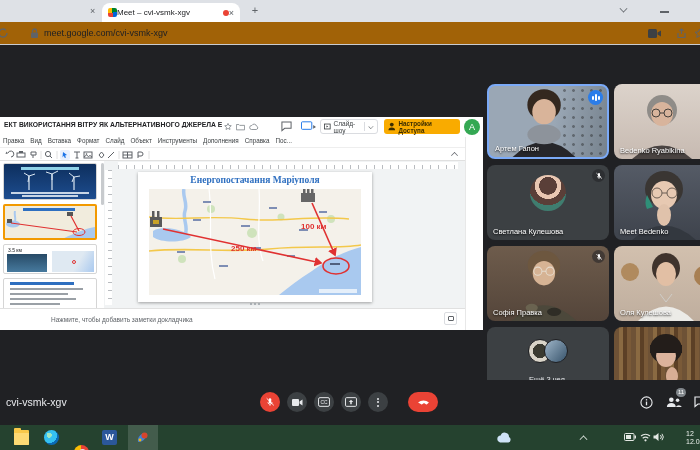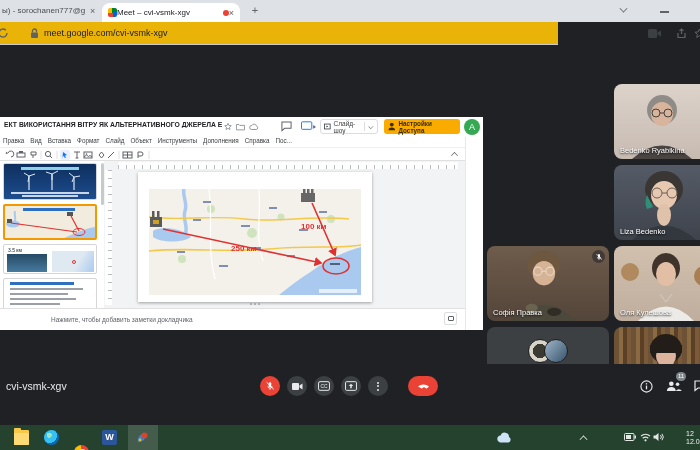--- a/index.html
+++ b/index.html
@@ -12,21 +12,21 @@
   .tab-close1{left:90px;top:6px;font-size:9px;color:#5f6368;line-height:10px}
   .tab-active{left:102px;top:3px;width:138px;height:19px;background:#fff;border-radius:8px 8px 0 0;display:flex;align-items:center;gap:0;padding:0 6px}
   .favicon{width:9px;height:9px;border-radius:2px;background:conic-gradient(#00832d 0 25%,#0066da 0 50%,#e94235 0 75%,#ffba00 0);flex:0 0 auto}
   .tab-title{font-size:8px;color:#202124;white-space:nowrap;overflow:hidden;flex:1}
   .rec-dot{width:6px;height:6px;border-radius:50%;background:#ea4335;flex:0 0 auto}
   .tab-close2{font-size:9px;color:#5f6368}
   .newtab{left:248px;top:3px;width:14px;height:14px;font-size:11px;color:#5f6368;text-align:center;line-height:14px}
   .chev{width:7px;height:7px;border-right:1.5px solid #5f6368;border-bottom:1.5px solid #5f6368}
   .tab-search{left:620px;top:5px;transform:rotate(45deg) scale(.8)}
   .win-min{left:660px;top:11px;width:9px;height:1.5px;background:#5f6368}
-  .urlbar{left:0;top:22px;width:558px;height:23px;background:#eab308;border-bottom:1px solid #c9ccd1}
+  .urlbar{left:0;top:22px;width:700px;height:23px;background:#a16207;border-bottom:1px solid #c9ccd1}
   .refresh-part{left:-3px;top:27px}
   
   .meet{left:0;top:45px;width:700px;height:335px;background:#202124;overflow:hidden}
   .banner{left:0;top:0;width:700px;height:26px;background:#35383c;color:#e8eaed;font-size:10px;line-height:26px;padding-left:6px}
   
   .sw{left:0;top:72px;width:483px;height:213px;background:#fff;overflow:hidden}
   .doc-title{left:4px;top:4px;width:218px;font-size:6.8px;font-weight:bold;color:#202124;white-space:nowrap;overflow:hidden}
   .hdr-mini{top:6px;color:#80868b}
   .btn-slideshow{left:320px;top:2px;width:58px;height:15px;border:1px solid #dadce0;border-radius:3px;display:flex;align-items:center;gap:3px;padding:0 3px;font-size:6.5px;color:#3c4043;background:#fff}
   .btn-share{left:384px;top:2px;width:76px;height:15px;background:#f9ab00;border-radius:3px;display:flex;align-items:center;gap:3px;padding:0 4px;font-size:6.3px;font-weight:bold;color:#3b2d00}
@@ -62,21 +62,21 @@
   .tname{position:absolute;left:6px;bottom:4px;color:#fff;font-size:7.5px;text-shadow:0 1px 2px rgba(0,0,0,.9);white-space:nowrap}
   .micoff{position:absolute;right:4px;top:4px;width:13px;height:13px;border-radius:50%;background:rgba(32,33,36,.55);display:flex;align-items:center;justify-content:center}
   .speakbadge{position:absolute;right:4px;top:4px;width:15px;height:15px;border-radius:50%;background:#2b7de9;display:flex;align-items:center;justify-content:center;gap:1px}
   .speakbadge i{width:2px;background:#fff;border-radius:1px}
   .pegboard{position:absolute;right:0;top:0;bottom:0;width:40%;background-image:radial-gradient(rgba(30,30,30,.4) 1.2px,transparent 1.6px);background-size:9px 9px}
   .circ-avatar{position:absolute;left:50%;top:10px;transform:translateX(-50%);width:36px;height:36px;border-radius:50%}
   .more-wrap{position:absolute;left:0;top:12px;width:100%;text-align:center}
   .more-av{display:inline-block;width:24px;height:24px;border-radius:50%;border:1px solid #202124}
   .more-label{position:absolute;left:0;top:48px;width:100%;text-align:center;color:#e8eaed;font-size:7.5px}
   
-  .cbar{left:0;top:364px;width:700px;height:45px;background:#202124}
+  .cbar{left:0;top:380px;width:700px;height:45px;background:#202124}
   .code{left:6px;top:0;height:45px;line-height:45px;color:#e8eaed;font-size:10.5px}
   .cbtn{top:12px;width:20px;height:20px;border-radius:50%;background:#3c4043;display:flex;align-items:center;justify-content:center}
   .cbtn.red{background:#ea4335}
   .endcall{left:408px;top:12px;width:30px;height:20px;border-radius:10px;background:#ea4335;display:flex;align-items:center;justify-content:center}
   .dots3{display:flex;flex-direction:column;gap:1.5px}
   .dots3 i{width:2px;height:2px;border-radius:50%;background:#e8eaed}
   .rico{top:16px}
   .badge{left:676px;top:8px;min-width:10px;height:9px;border-radius:5px;background:#80868b;color:#fff;font-size:6px;text-align:center;line-height:9px;padding:0 1px}
   
   .taskbar{left:0;top:425px;width:700px;height:25px;background:#25422f;color:#eef2ee}
@@ -92,21 +92,20 @@
   .clock{font-size:7px;line-height:8px;top:5px;text-align:left}
   .tray-chev{transform:rotate(-135deg) scale(.8);border-color:#eef2ee}
   svg{display:block}
 </style>
 </head>
 <body>
 
 <div id="screen">
 
   <div class="abs tabstrip">
-    <div class="abs tab-inactive">ы) - sorochanen777@g</div>
     <span class="abs tab-close1">×</span>
     <div class="abs tab-active">
       <span class="favicon"></span>
       <span class="tab-title">Meet – cvi-vsmk-xgv</span>
       <span class="rec-dot"></span>
       <span class="tab-close2">×</span>
     </div>
     <div class="abs newtab">+</div>
     <div class="abs chev tab-search"></div>
     <div class="abs win-min"></div>
@@ -259,20 +258,21 @@
         <div style="position:absolute;left:6%;top:14px;width:64%;height:1.5px;background:#9aa0a6"></div>
         <div style="position:absolute;left:6%;top:19px;width:72%;height:1.5px;background:#9aa0a6"></div>
         <div style="position:absolute;left:6%;top:24px;width:55%;height:1.5px;background:#9aa0a6"></div>
       </div>
       <div class="abs strip-scroll"></div>
 
       <div class="abs canvas">
         <div class="abs hruler"></div>
         <div class="abs vruler"></div>
         <div class="abs slide">
+          <div class="abs slide-title">Енергопостачання Маріуполя</div>
           <svg class="abs" style="left:11px;top:17px" width="212" height="106" viewBox="0 0 212 106">
             <rect width="212" height="106" fill="#f4f1ea"></rect>
             <path d="M130 106 L212 106 L212 58 C196 62 176 72 163 82 C150 90 140 98 130 106 Z" fill="#a9c9ef"></path>
             <path d="M4 42 C14 36 34 40 42 48 C34 54 12 54 4 48 Z" fill="#a9c9ef"></path>
             <path d="M36 46 C40 38 33 30 36 22 C39 14 33 7 35 0" stroke="#a9c9ef" stroke-width="3.5" fill="none"></path>
             <circle cx="62" cy="20" r="4" fill="#cfe3bc"></circle>
               <circle cx="103" cy="44" r="5" fill="#cfe3bc"></circle>
               <circle cx="33" cy="70" r="4" fill="#cfe3bc"></circle>
               <circle cx="132" cy="28" r="3.5" fill="#cfe3bc"></circle>
               <circle cx="182" cy="30" r="4" fill="#cfe3bc"></circle>
@@ -337,52 +337,78 @@
         
         
         
         
         
         
         
       </div>
     </div>
 
+    <div class="tile speaking" style="left:487px;top:39px;width:122px;--bg:linear-gradient(100deg,#9aa7b5 55%,#76828d)">
+      <div class="pegboard"></div>
+      <svg class="person" viewBox="0 0 120 75" preserveAspectRatio="xMidYMax slice">
+        <ellipse cx="56" cy="22" rx="17" ry="16" fill="#34281f"></ellipse>
+        <ellipse cx="56" cy="29" rx="12" ry="13" fill="#d9b49a"></ellipse>
+        <path d="M24 75 Q56 44 88 75 Z" fill="#26262a"></path>
+        <ellipse cx="56" cy="52" rx="17" ry="10" fill="#8d939b"></ellipse>
+      </svg>
+      <span class="speakbadge">
+          <i style="height:4px"></i>
+          <i style="height:7px"></i>
+          <i style="height:4px"></i>
+        </span>
+      <span class="tname">Артем Гапон</span>
+    </div>
 
     <div class="tile" style="left:614px;top:39px;width:120px;--bg:linear-gradient(#dcd3cb,#c7bab1)">
       <svg class="person" viewBox="0 0 120 75" preserveAspectRatio="xMidYMax slice">
         <ellipse cx="48" cy="26" rx="15" ry="15" fill="#8f8c88"></ellipse>
         <ellipse cx="48" cy="30" rx="11" ry="12" fill="#d8b49c"></ellipse>
         <g stroke="#44403c" fill="none">
             <circle cx="42" cy="29" r="4"></circle>
             <circle cx="54" cy="29" r="4"></circle>
             <line x1="46" y1="29" x2="50" y2="29"></line>
           </g>
         <path d="M18 75 Q48 48 78 75 Z" fill="#4a4442"></path>
       </svg>
 
       <span class="tname">Bedenko Ryabikina</span>
     </div>
 
+    <div class="tile" style="left:487px;top:120px;width:122px;--bg:#3c4043">
+      <div class="circ-avatar" style="background:radial-gradient(circle at 50% 30%,#5a3f38 0 28%,#e9c7b2 29% 42%,#5a3f38 43% 62%,#3f7d6f 63%)"></div>
+      <span class="micoff">
+          <svg width="8" height="8" viewBox="0 0 24 24">
+            <path fill="#fff" d="M12 15a3 3 0 0 0 3-3V6a3 3 0 0 0-6 0v6a3 3 0 0 0 3 3z"></path>
+            <path fill="#fff" d="M18 12h-1.7a4.3 4.3 0 0 1-8.6 0H6a6 6 0 0 0 5 5.9V21h2v-3.1a6 6 0 0 0 5-5.9z"></path>
+            <line x1="4" y1="3" x2="21" y2="20" stroke="#fff" stroke-width="2.2"></line>
+          </svg>
+        </span>
+      <span class="tname">Светлана Кулешова</span>
+    </div>
 
     <div class="tile" style="left:614px;top:120px;width:120px;--bg:linear-gradient(#555b66,#3e434c)">
       <svg class="person" viewBox="0 0 120 75" preserveAspectRatio="xMidYMax slice">
         <ellipse cx="50" cy="24" rx="19" ry="18" fill="#3a3633"></ellipse>
         <path d="M33 30 q-3 8 0 14 l6-2 z" fill="#2f8f78"></path>
         <ellipse cx="50" cy="30" rx="13" ry="14" fill="#e7c9b2"></ellipse>
         <g stroke="#6b5d52" fill="none">
             <circle cx="43" cy="28" r="5"></circle>
             <circle cx="58" cy="28" r="5"></circle>
             <line x1="48" y1="28" x2="53" y2="28"></line>
           </g>
         <path d="M18 75 Q50 46 82 75 Z" fill="#33383f"></path>
         <ellipse cx="50" cy="50" rx="7" ry="11" fill="#e0c2ab"></ellipse>
       </svg>
 
-      <span class="tname">Liza Bedenko</span>
+      <span class="tname">Meet Bedenko</span>
     </div>
 
     <div class="tile" style="left:487px;top:201px;width:122px;--bg:linear-gradient(#6e5c4c,#54453a)">
       <svg class="person" viewBox="0 0 120 75" preserveAspectRatio="xMidYMax slice">
         <ellipse cx="56" cy="20" rx="16" ry="14" fill="#6d573f"></ellipse>
         <ellipse cx="56" cy="28" rx="11" ry="12" fill="#d6b394"></ellipse>
         <g stroke="#e8e3da" stroke-opacity="0.8" fill="none">
             <circle cx="50" cy="26" r="4"></circle>
             <circle cx="62" cy="26" r="4"></circle>
             <line x1="54" y1="26" x2="58" y2="26"></line>

